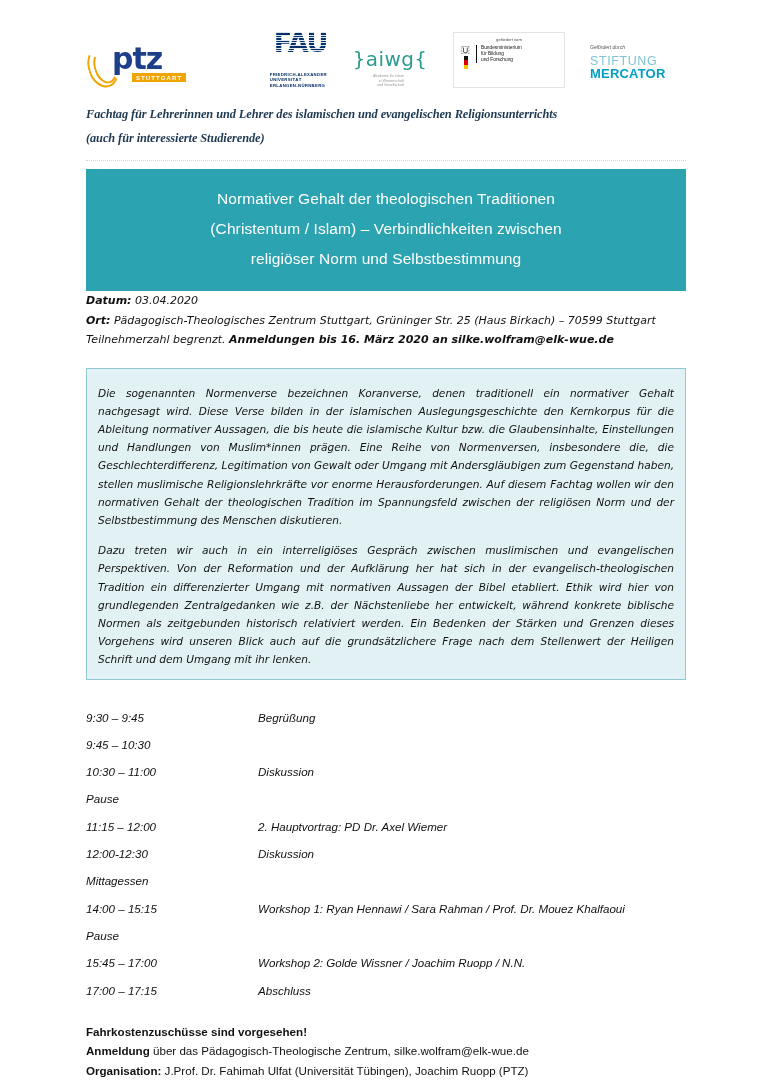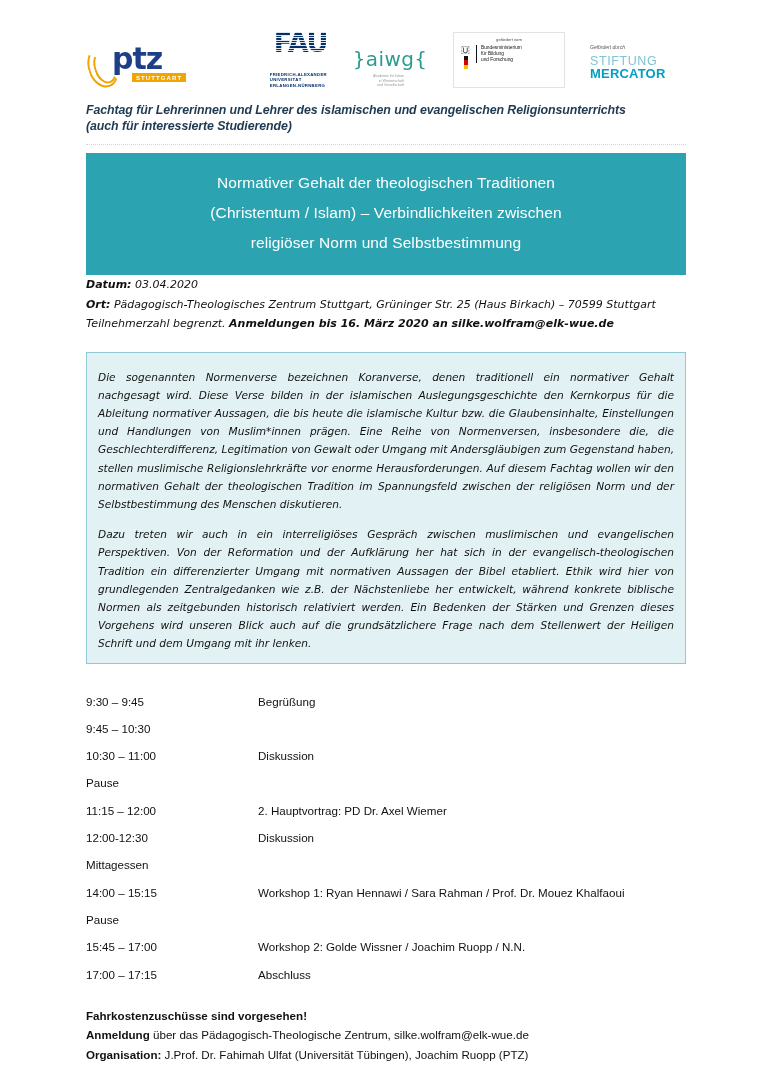--- a/index.html
+++ b/index.html
@@ -129,25 +129,25 @@
   .bmbf-text { font-size: 4.8px; line-height: 6px; color: #111; border-left: .7px solid #111; padding-left: 4px; }
 
   
   .logo-merc { width: 96px; height: 44px; text-align: left; }
   .merc-top { font-size: 5px; font-style: italic; color: #555; margin-bottom: 5px; }
   .merc-1 { font-size: 12.5px; color: #7ec4d4; letter-spacing: .6px; line-height: 12px; }
   .merc-2 { font-size: 13px; color: #00a0c6; font-weight: 700; letter-spacing: .2px; line-height: 13px; }
 
   
   .headline {
-    font-family: Liberation Sans, sans-serif;
+    font-family: Liberation Serif, serif;
     font-style: italic;
     font-weight: 700;
     font-size: 12.4px;
-    line-height: 16px;
+    line-height: 24px;
     color: #1e3a52;
     letter-spacing: -.1px;
   }
   .rule-dotted {
     height: 0; border-top: 1px dotted #cfd8dc;
     margin: 10px 0 8px;
   }
 
   
   .banner {
@@ -183,21 +183,21 @@
     font-style: italic;
     font-size: 10.6px;
     line-height: 18.2px;
     text-align: justify;
     color: #111;
   }
   .abstract p { margin: 0; }
   .abstract p + p { margin-top: 12px; }
 
   
-  .schedule { margin-top: 24px; }
+  .schedule { margin-top: 24px; font-style: italic; }
   .srow {
     display: flex;
     font-size: 11.6px;
     line-height: 27.3px;
     color: #111;
   }
   .stime { width: 140px; flex: 0 0 140px; }
   .stitle { flex: 1; margin-left: 32px; }
 
   

